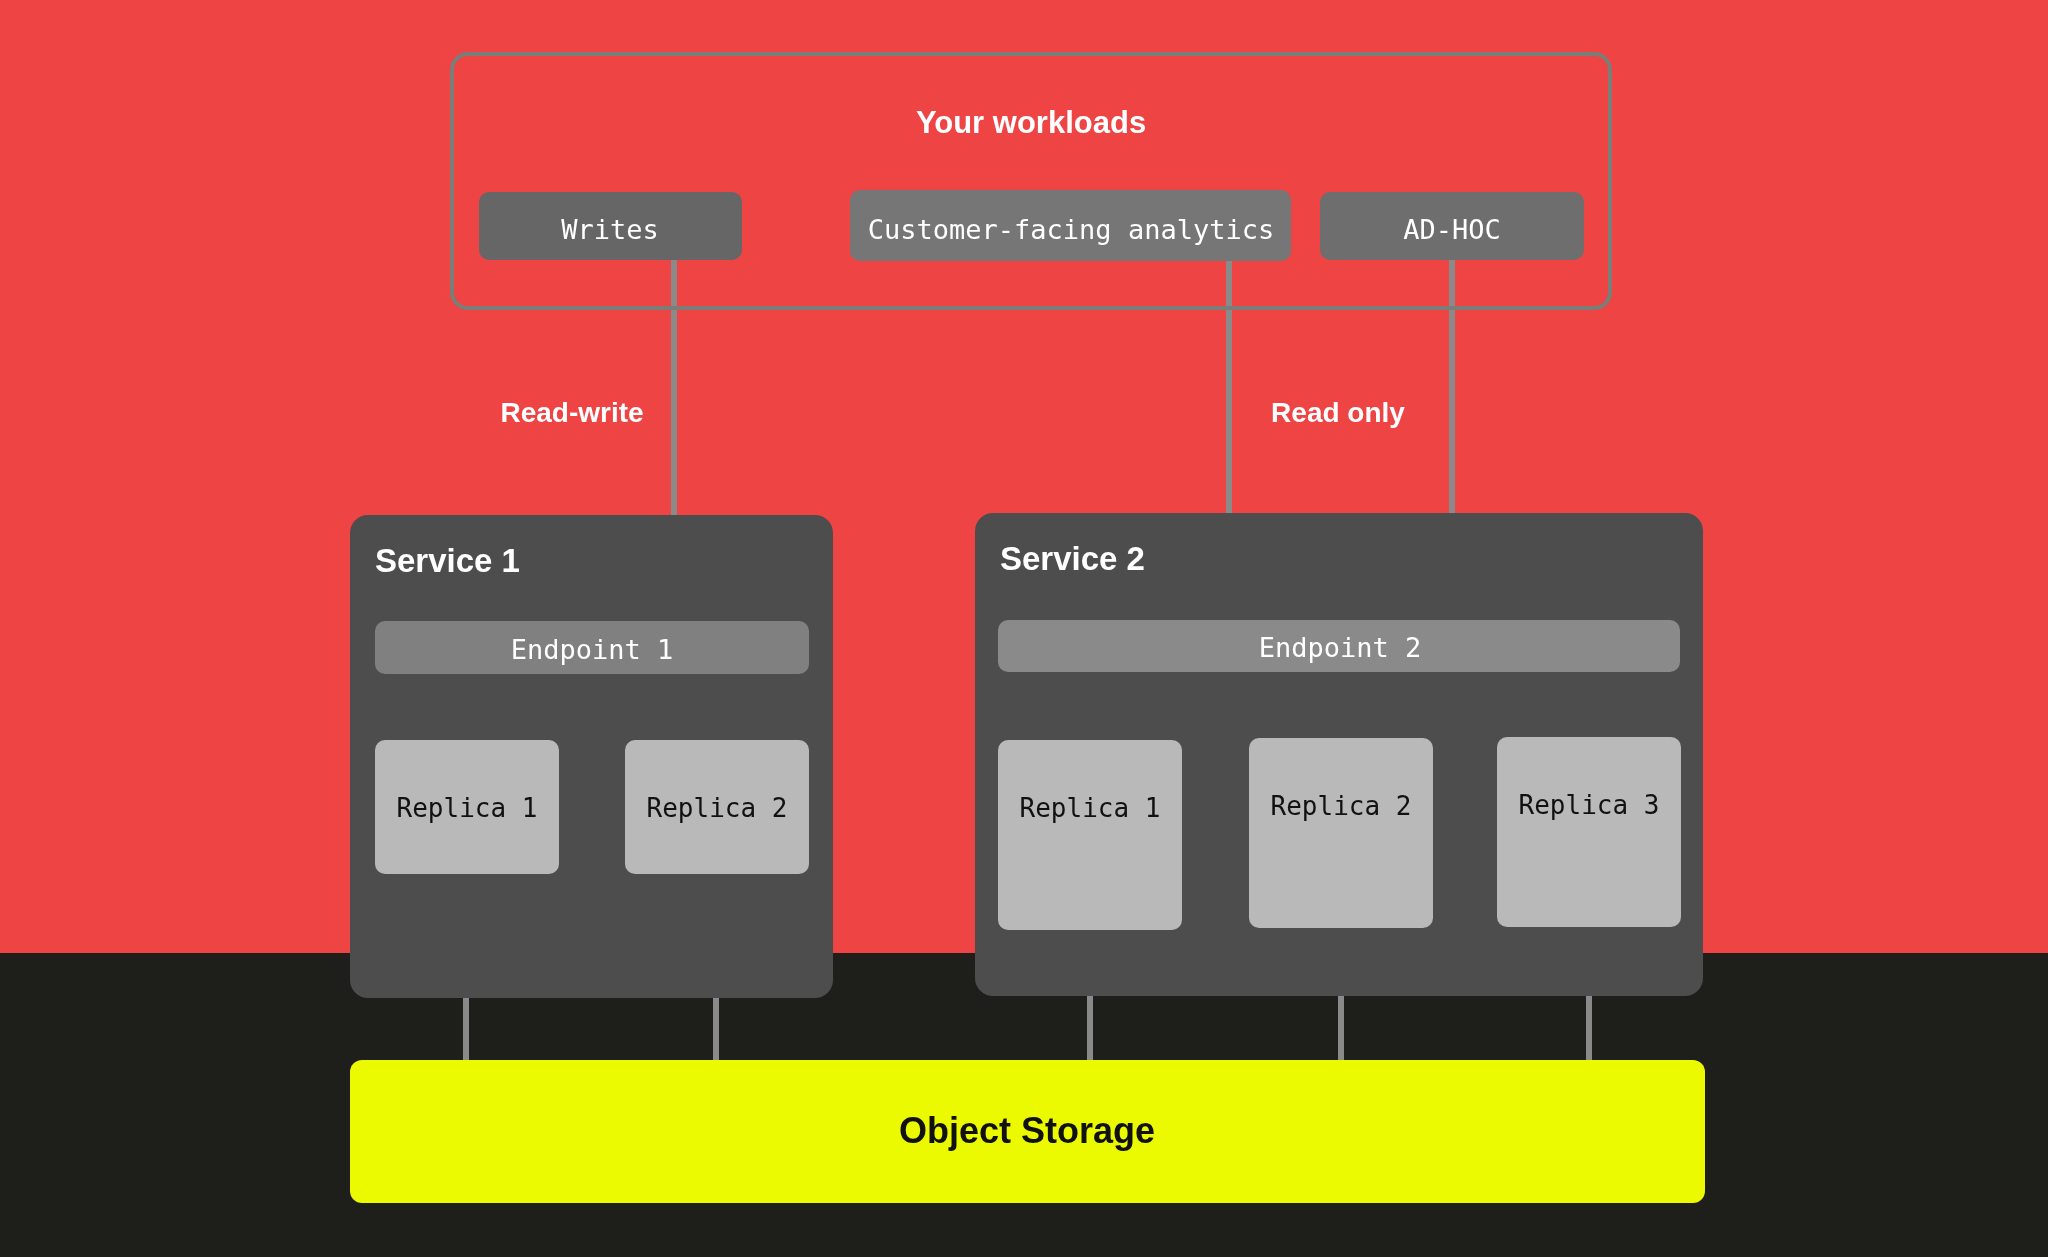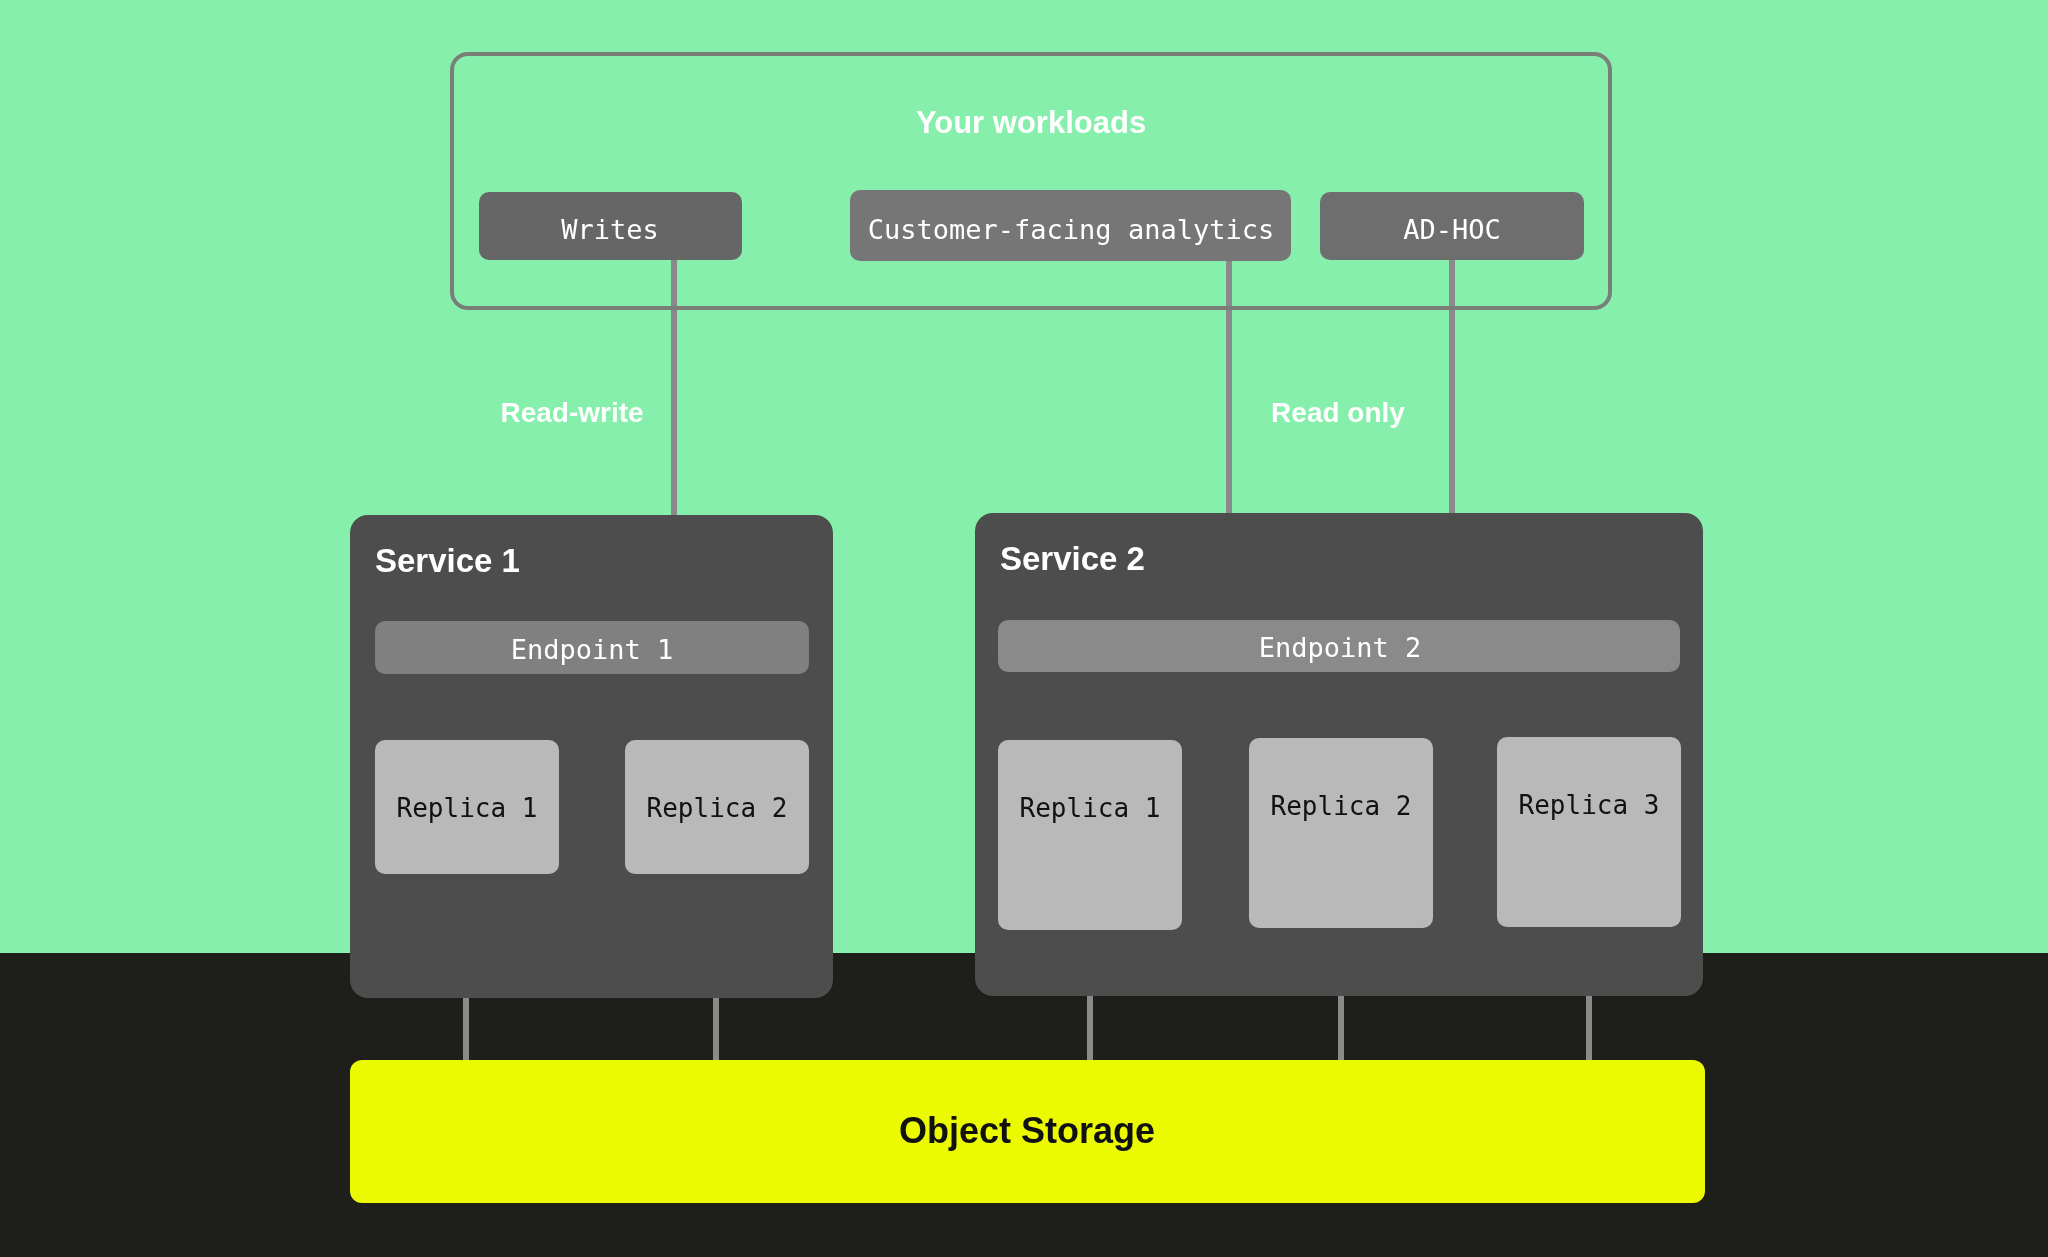--- a/index.html
+++ b/index.html
@@ -10,21 +10,21 @@
   body {
     width: 2048px;
     height: 1257px;
     overflow: hidden;
     font-family: "Liberation Sans", sans-serif;
   }
   #canvas {
     position: relative;
     width: 2048px;
     height: 953px;
-    background: #86efac;
+    background: #ef4444;
   }
   svg.diagram {
     position: absolute;
     top: 0; left: 0;
     width: 2048px;
     height: 1257px;
     display: block;
   }
   .lbl-bold {
     font-family: "Liberation Sans", sans-serif;

